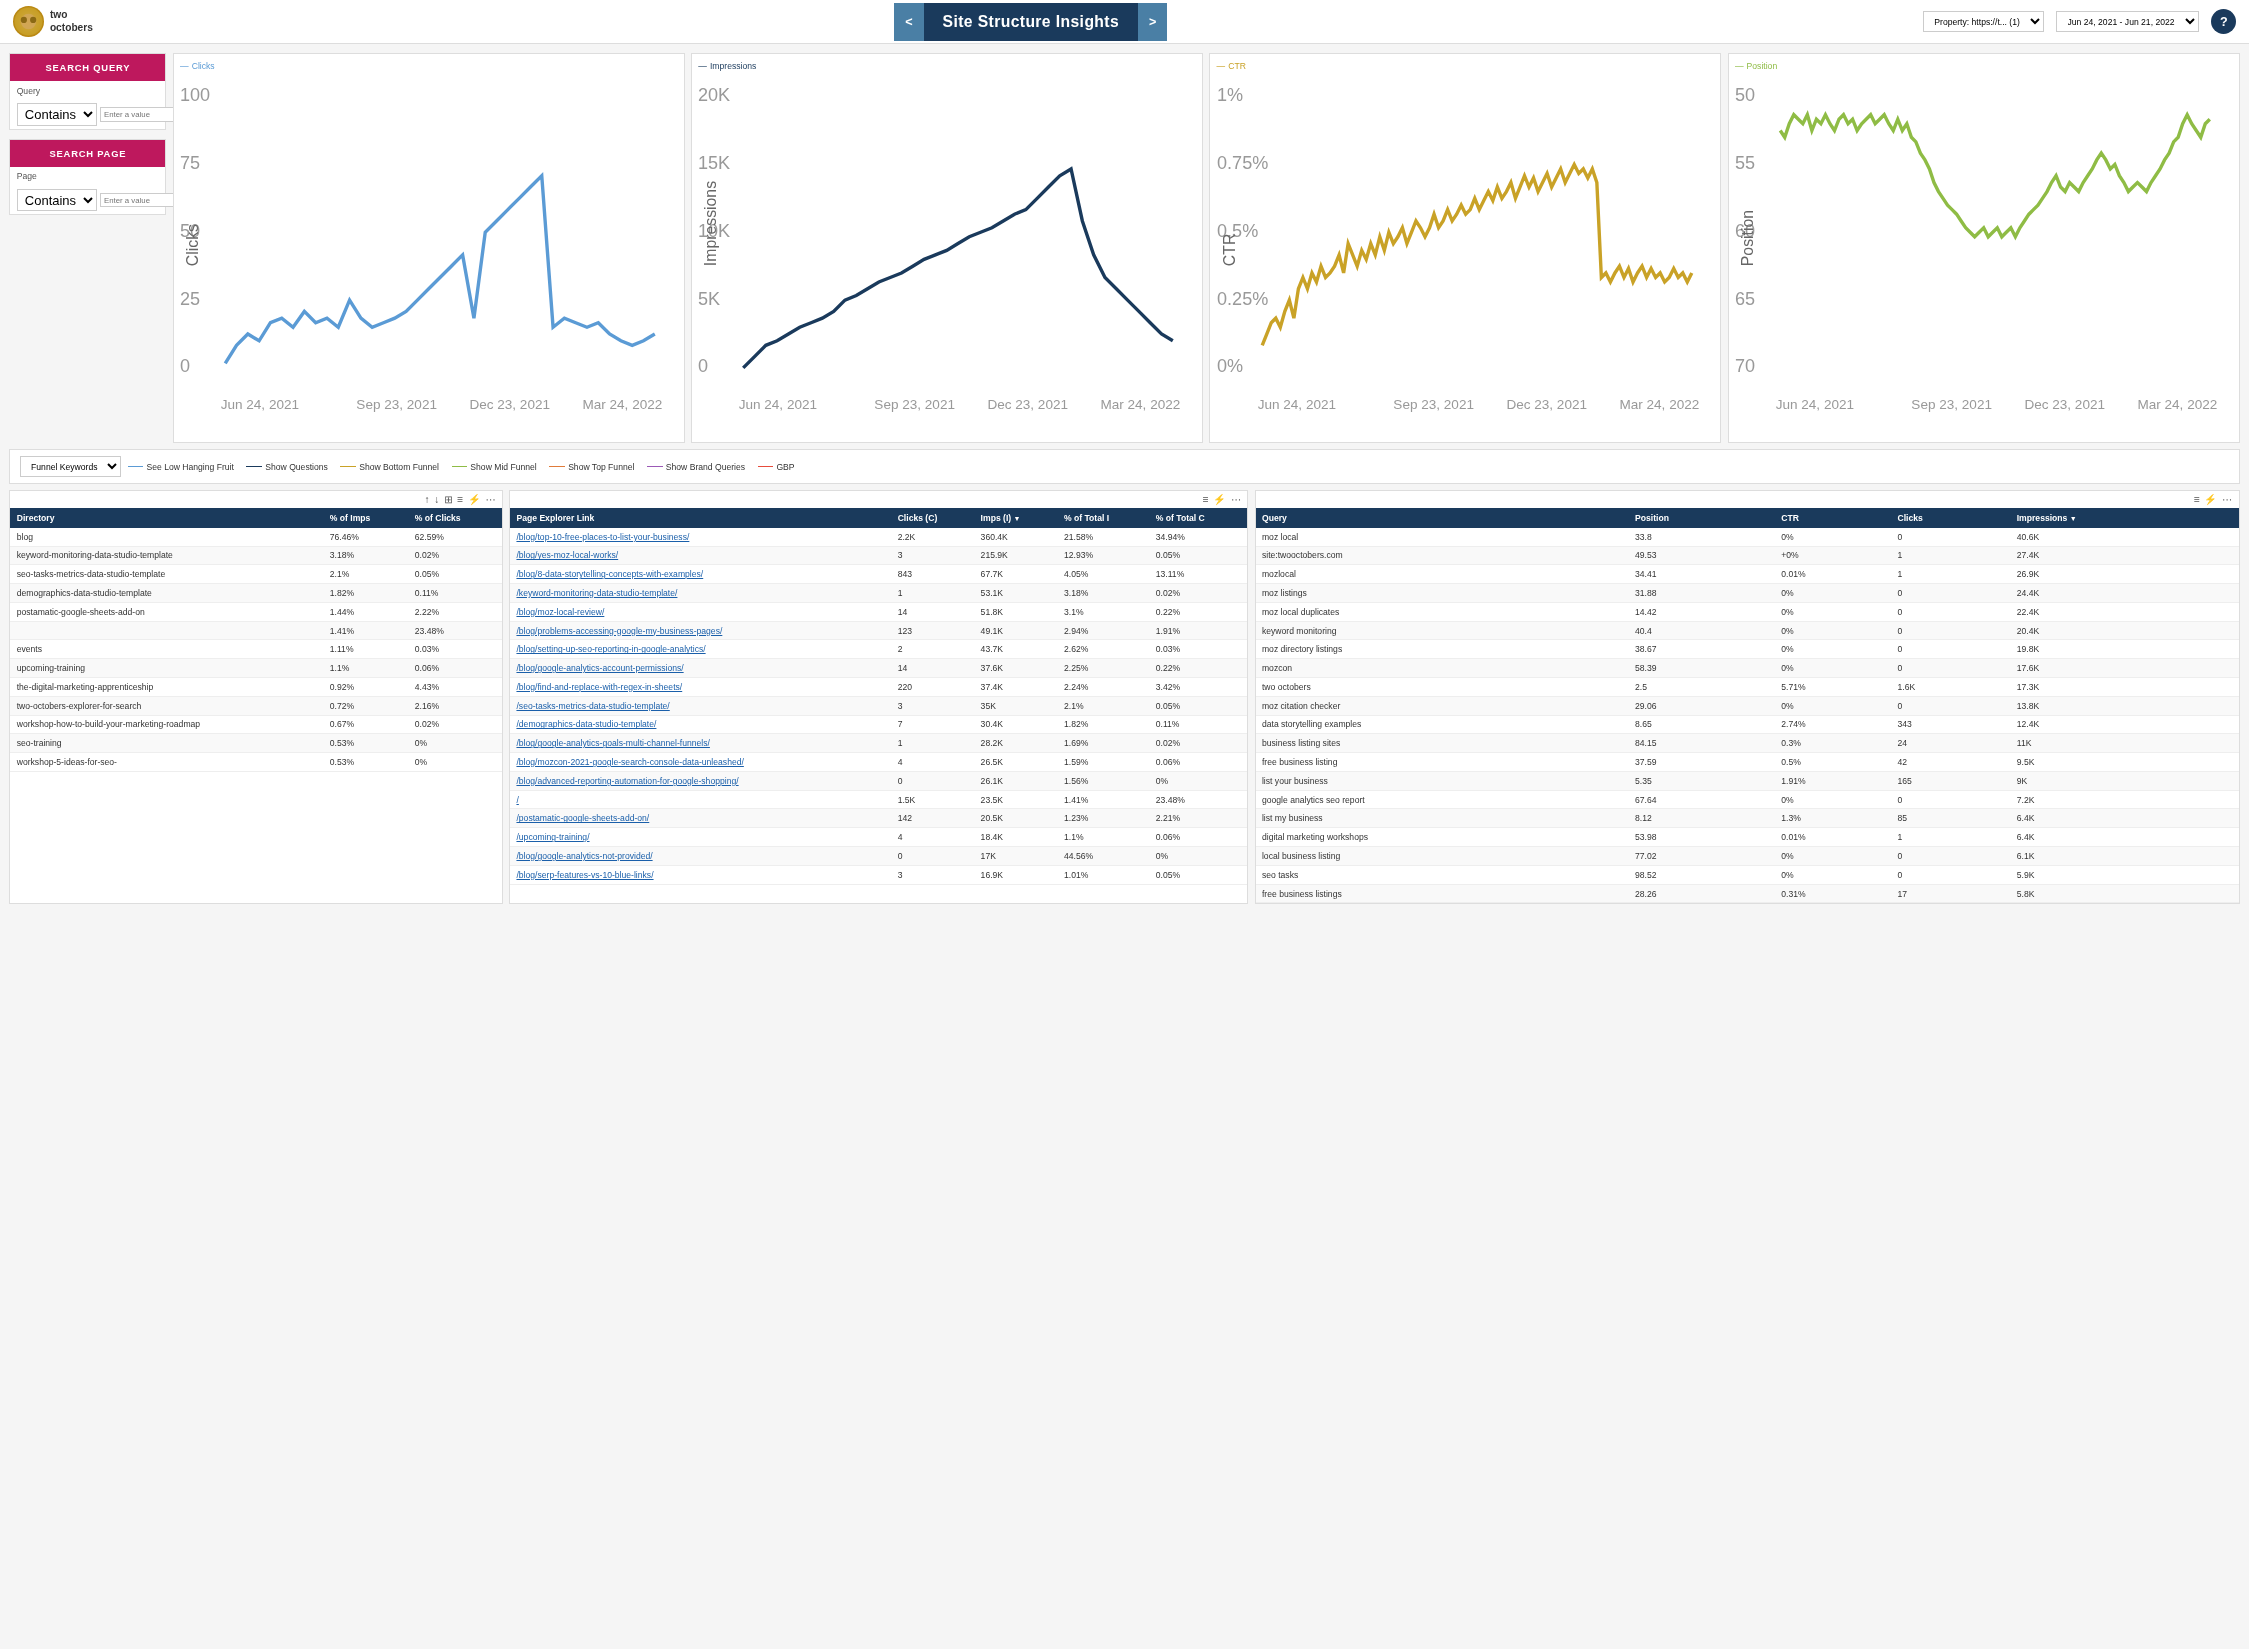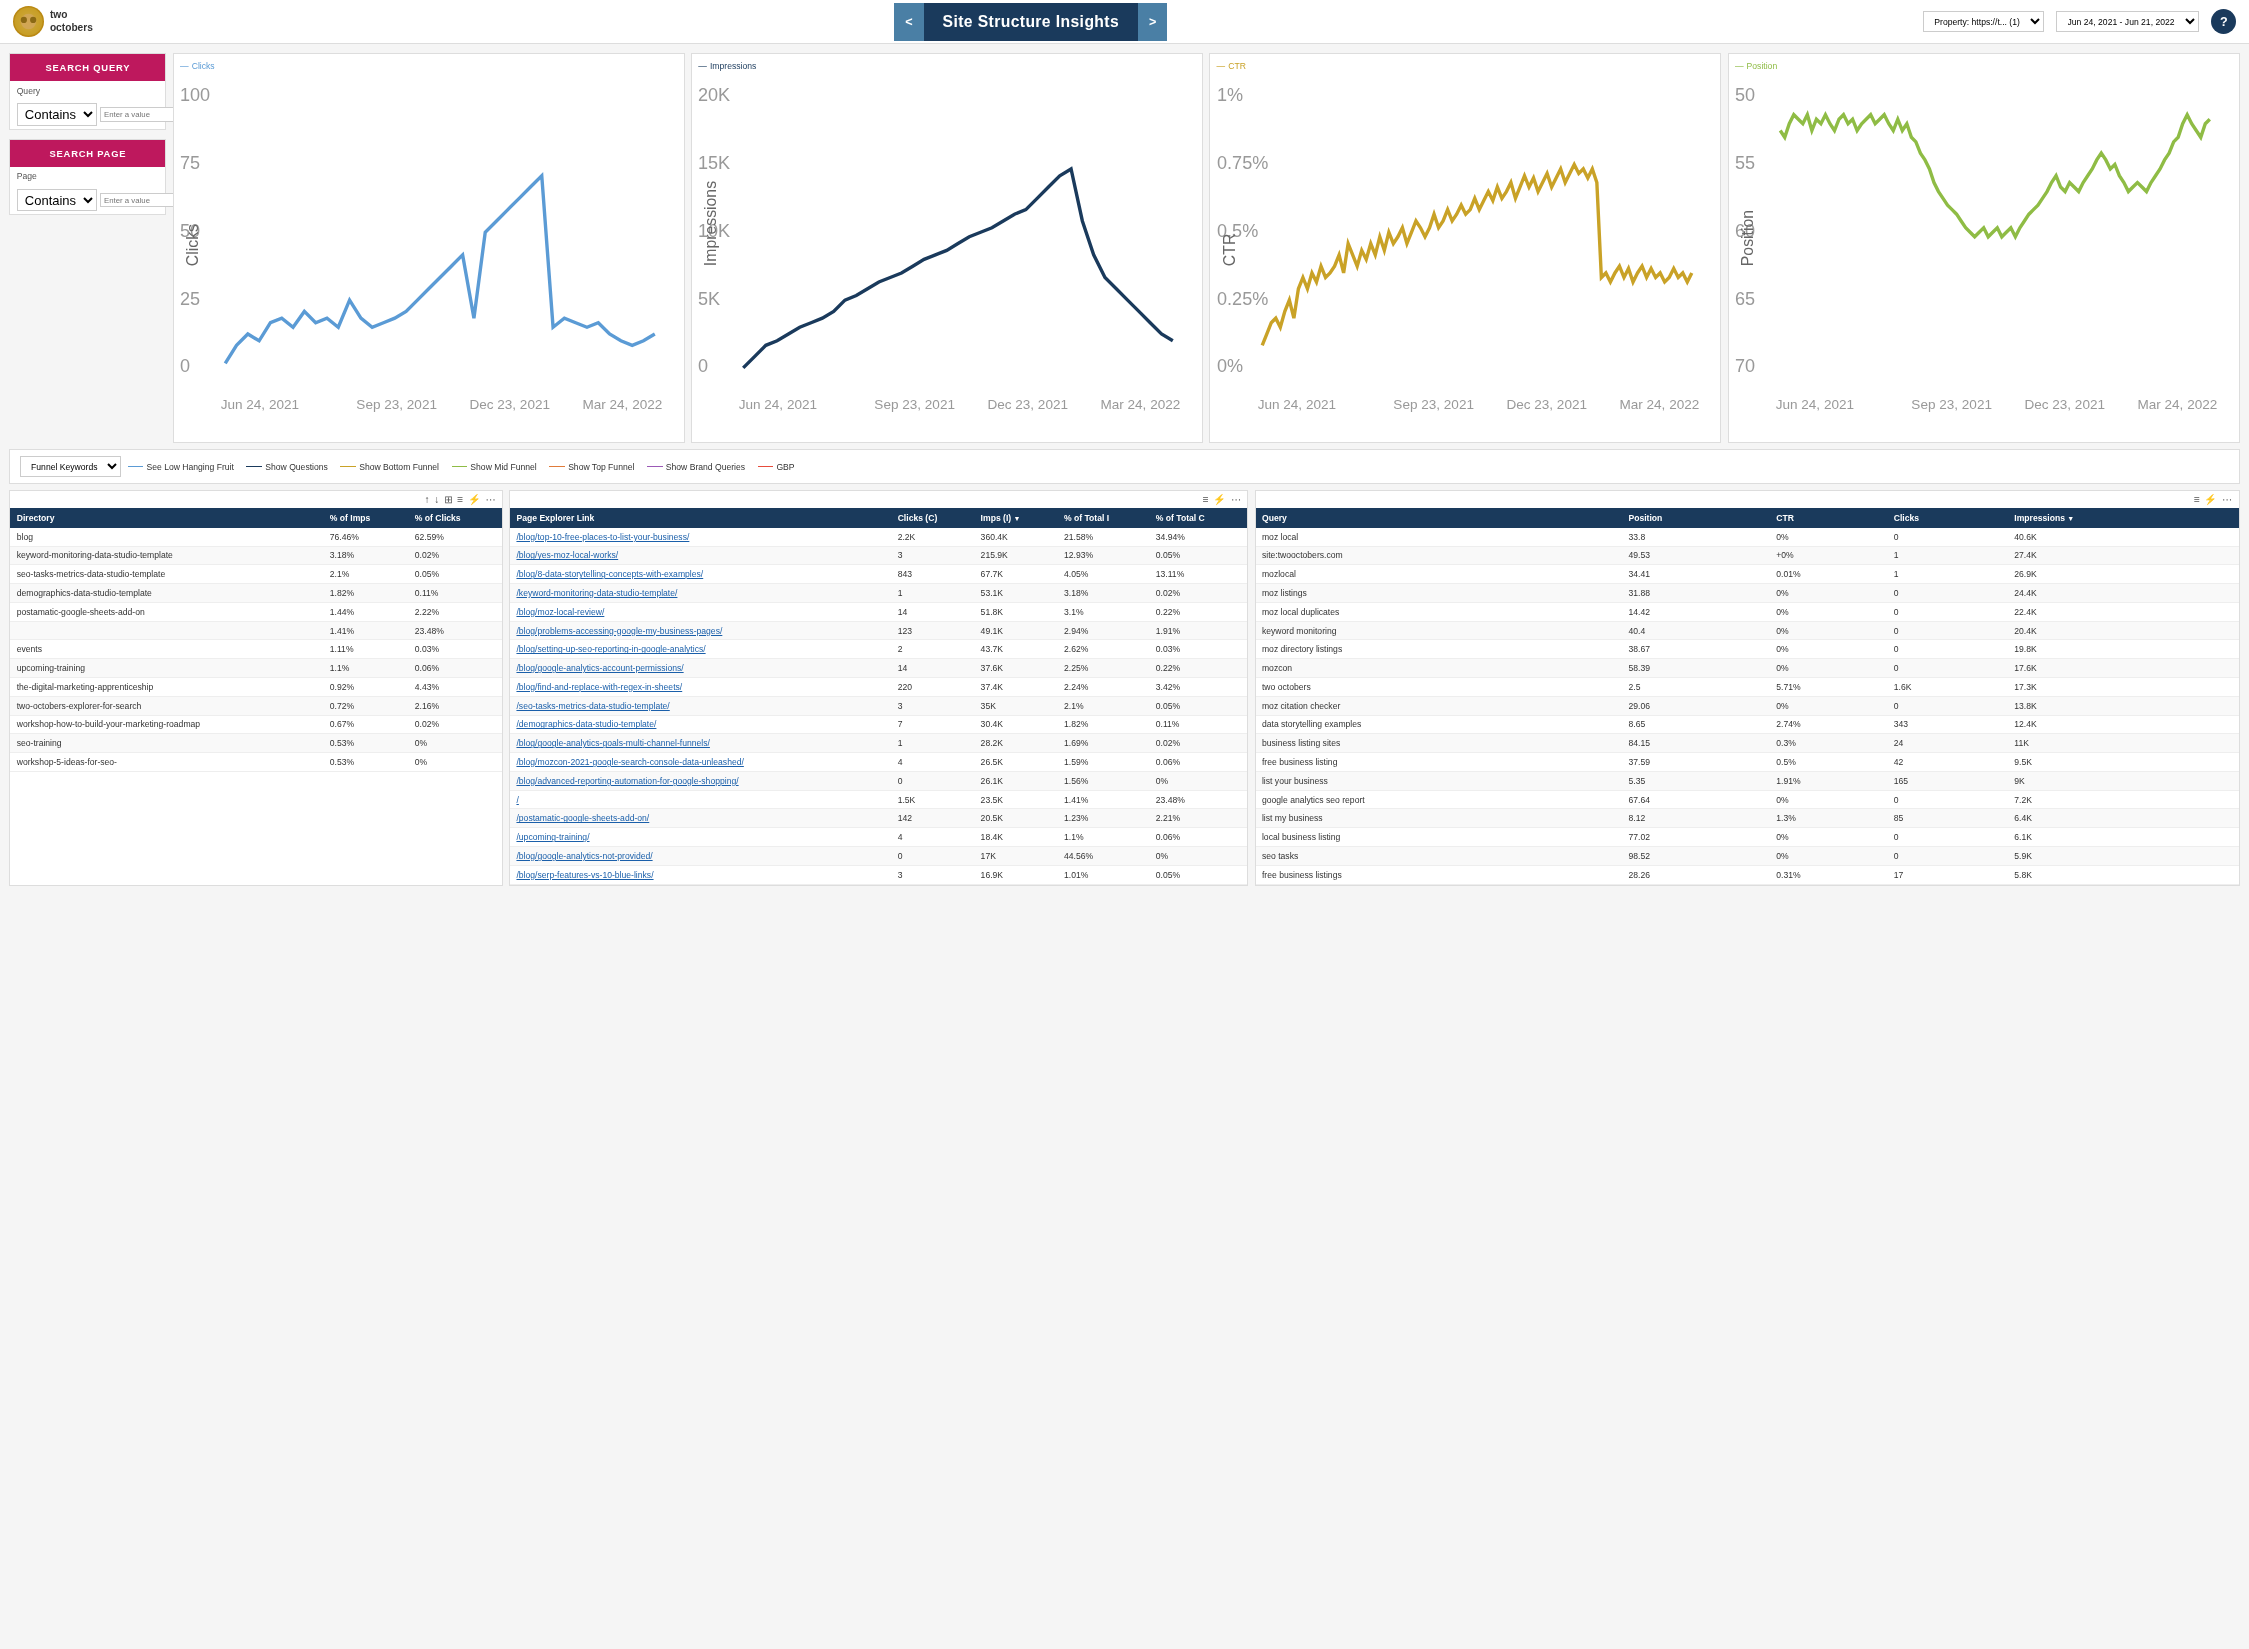--- a/index.html
+++ b/index.html
@@ -807,20 +807,27 @@
               <td>7.2K</td>
             </tr>
             <tr>
               <td>list my business</td>
               <td>8.12</td>
               <td>1.3%</td>
               <td>85</td>
               <td>6.4K</td>
             </tr>
             <tr>
+              <td>digital marketing workshops</td>
+              <td>53.98</td>
+              <td>0.01%</td>
+              <td>1</td>
+              <td>6.4K</td>
+            </tr>
+            <tr>
               <td>local business listing</td>
               <td>77.02</td>
               <td>0%</td>
               <td>0</td>
               <td>6.1K</td>
             </tr>
             <tr>
               <td>seo tasks</td>
               <td>98.52</td>
               <td>0%</td>

